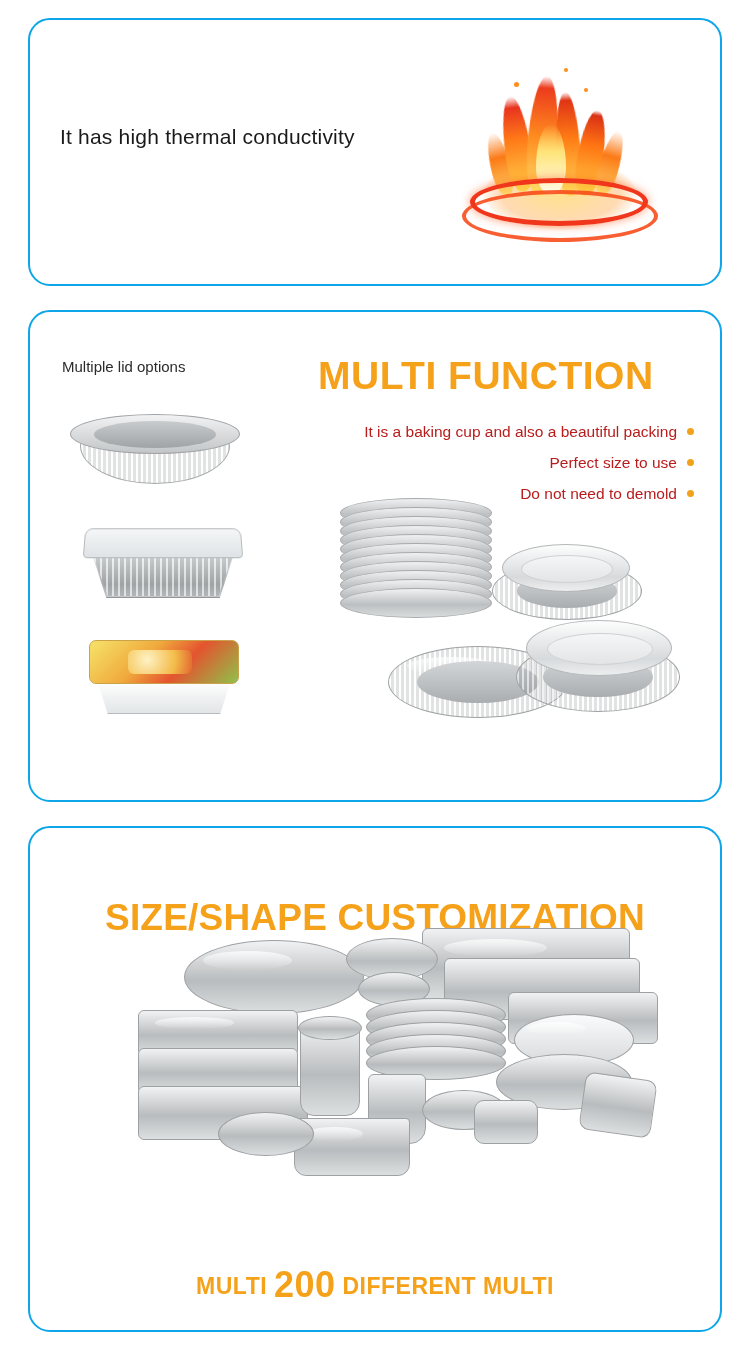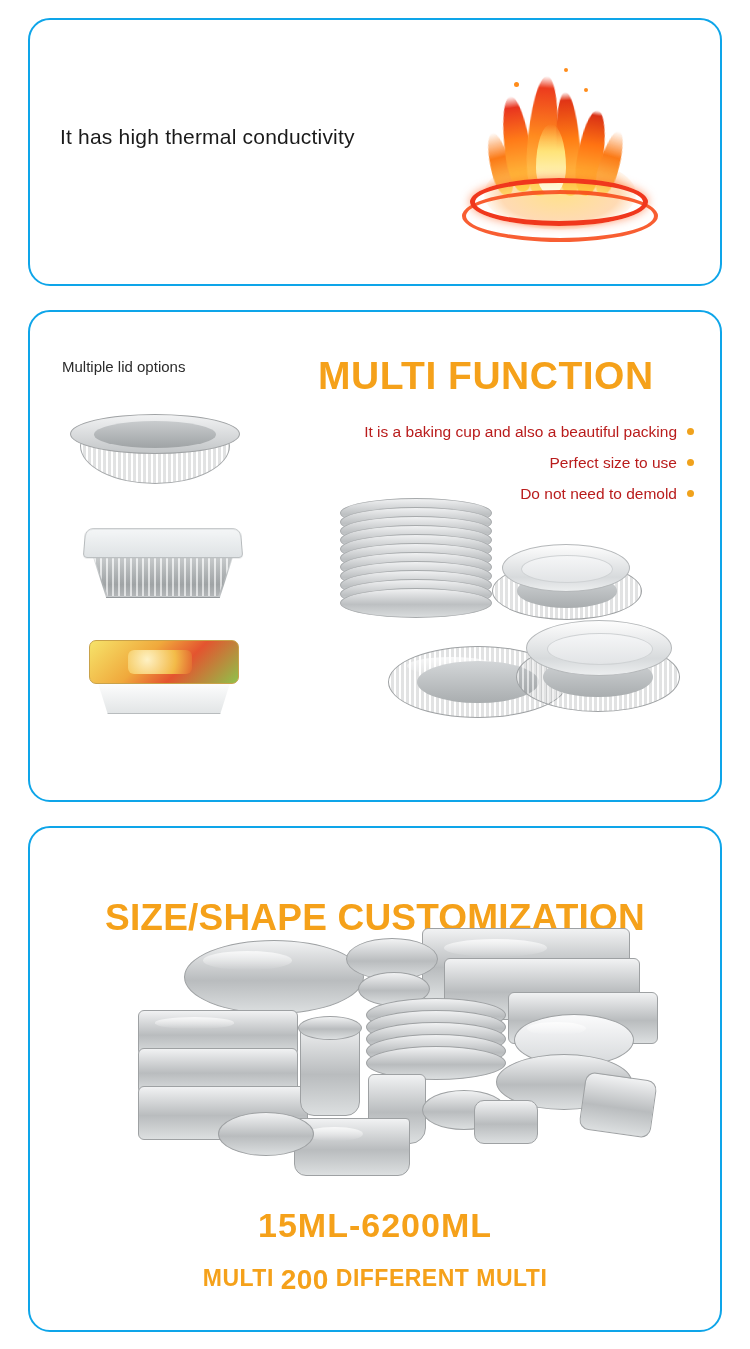--- a/index.html
+++ b/index.html
@@ -249,21 +249,21 @@
   .size-sub {
     position: absolute;
     left: 0; right: 0; top: 436px;
     text-align: center;
     color: #f5a11a;
     font-size: 23px;
     font-weight: bold;
     letter-spacing: .5px;
   }
   .size-sub .big {
-    font-size: 28px;
+    font-size: 36px;
     font-weight: bold;
     vertical-align: -3px;
     text-align: center;
   }
   #size-product-group {
     position:absolute; left:92px; top:86px; width:530px; height:290px;
   }
   .pan {
     position:absolute;
     background: linear-gradient(to bottom,#f1f2f3,#b9bcbe 55%,#dcdfe0);
@@ -401,21 +401,20 @@
       <div class="pan pan-rect ribbed" style="left:246px; top:160px; width:58px; height:70px; border-radius:6px 6px 16px 16px;"></div>
 
       <div class="pan pan-round ribbed" style="left:300px; top:176px; width:84px; height:40px;"></div>
       <div class="pan pan-rect ribbed" style="left:352px; top:186px; width:64px; height:44px; border-radius:10px;"></div>
       <div class="pan pan-rect ribbed" style="left:172px; top:204px; width:116px; height:58px; border-radius:4px 4px 12px 12px;">
           <div class="sheen"></div>
         </div>
       <div class="pan pan-round ribbed" style="left:96px; top:198px; width:96px; height:44px;"></div>
     </div>
 
-    <div class="size-volume">15ML-6200ML</div>
 
     <div class="size-sub">
       <span>MULTI</span>
       <span class="big">200</span>
       <span>DIFFERENT MULTI</span>
     </div>
   </div>
 
 </div>
 

